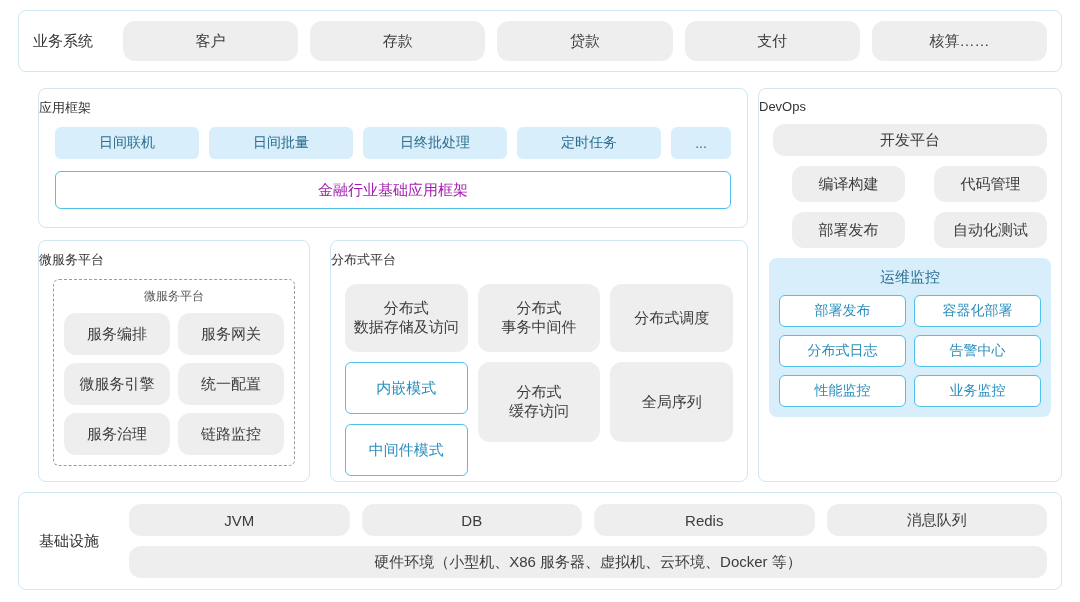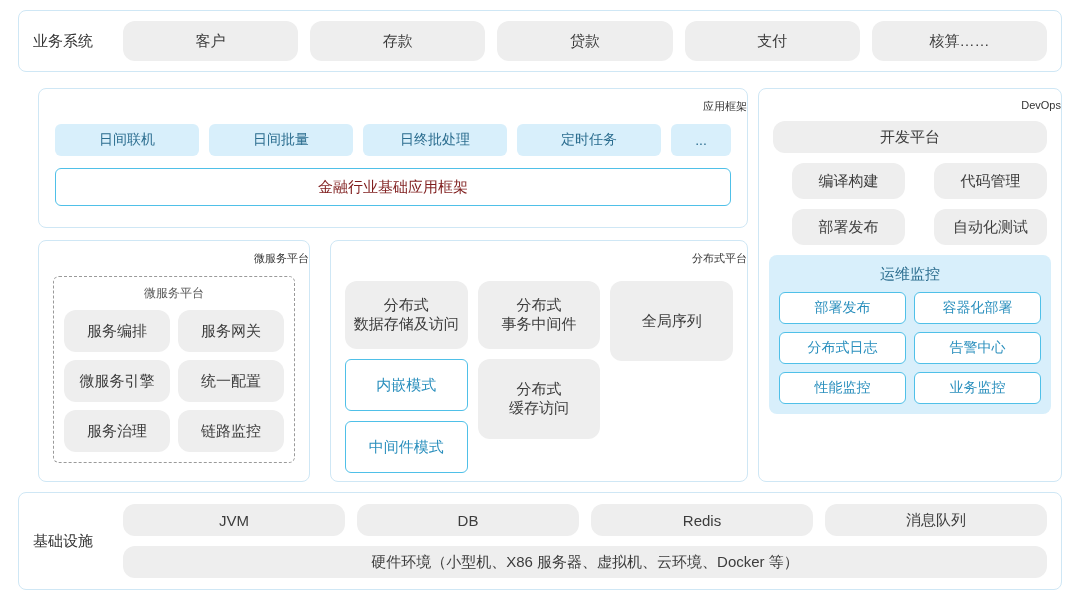--- a/index.html
+++ b/index.html
@@ -44,22 +44,22 @@
   .outlined {
     background: #ffffff;
     border: 1px solid #4fc0e8;
     border-radius: 6px;
     display: flex; align-items: center; justify-content: center;
     text-align: center;
     color: #2a8fbd;
     font-size: 14px;
   }
   .section-title {
-    text-align: right;
-    font-size: 11px;
+    text-align: left;
+    font-size: 13px;
     color: #333333;
     margin: 10px 0 10px;
   }
   .row-label {
     font-size: 15px;
     color: #333333;
     white-space: nowrap;
   }
 
   
@@ -91,21 +91,21 @@
   }
   .appframe .strip .blue { height: 32px; }
   .appframe .strip .blue.f1 { flex: 1; }
   .appframe .strip .blue.dots { width: 60px; }
   .appframe .wide {
     margin: 12px 16px 0;
     height: 38px;
     border: 1px solid #4fc0e8;
     border-radius: 6px;
     display: flex; align-items: center; justify-content: center;
-    color: #7f1d1d;
+    color: #a21caf;
     font-size: 15px;
   }
 
   .micro {
     position: absolute;
     left: 0; top: 152px;
     width: 272px; height: 242px;
   }
   .micro .dashed {
     margin: 4px 14px 12px;
@@ -173,21 +173,21 @@
 
   
   .infra {
     position: absolute;
     left: 18px; top: 492px;
     width: 1044px; height: 98px;
     display: flex; align-items: center;
     padding: 0 14px;
     gap: 12px;
   }
-  .infra .row-label { width: 78px; }
+  .infra .row-label { width: 78px; margin-left: 6px; }
   .infra .stack { flex: 1; display: flex; flex-direction: column; gap: 10px; }
   .infra .top { display: flex; gap: 12px; }
   .infra .top .grey { flex: 1; height: 32px; }
   .infra .bottom .grey { height: 32px; width: 100%; }
   .two-line { line-height: 1.25; }
 </style>
 </head>
 <body>
 
 <div class="page">
@@ -238,20 +238,21 @@
         <div class="col c1">
           <div class="grey two-line">分布式<br>数据存储及访问</div>
           <div class="outlined">内嵌模式</div>
           <div class="outlined">中间件模式</div>
         </div>
         <div class="col c2">
           <div class="grey two-line">分布式<br>事务中间件</div>
           <div class="grey two-line tall">分布式<br>缓存访问</div>
         </div>
         <div class="col c3">
+          <div class="grey">分布式调度</div>
           <div class="grey tall">全局序列</div>
         </div>
       </div>
     </div>
   </div>
 
   <div class="outer devops">
     <div class="section-title">DevOps</div>
     <div class="pad">
       <div class="grey plat">开发平台</div>

